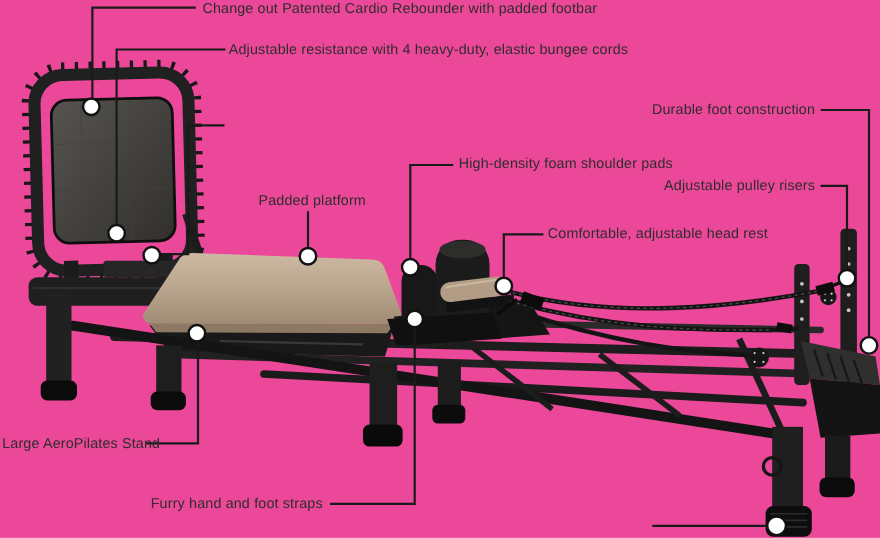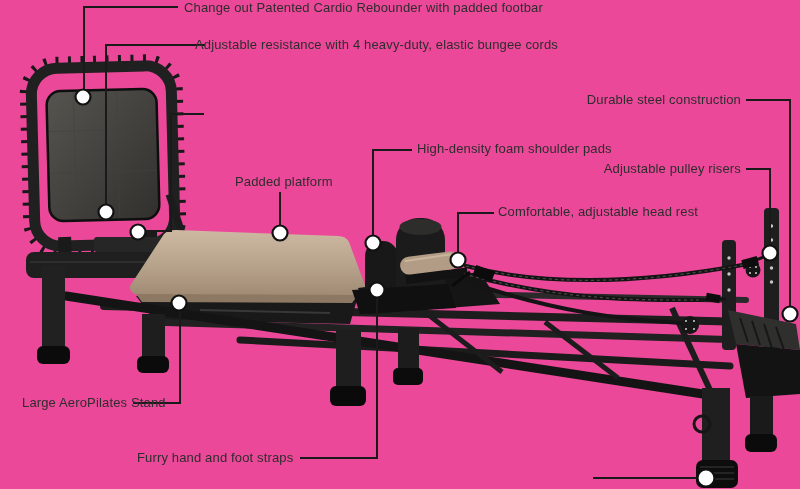--- a/index.html
+++ b/index.html
@@ -147,22 +147,22 @@
       <circle cx="458" cy="260" r="7.5"></circle>
       <circle cx="790" cy="314" r="7.5"></circle>
       <circle cx="770" cy="253" r="7.5"></circle>
       <circle cx="179" cy="303" r="7.5"></circle>
       <circle cx="377" cy="290" r="7.5"></circle>
       <circle cx="706" cy="478" r="8.5"></circle>
     </g>
   </svg>
 
   <div class="label" style="left:184px;top:1px;">Change out Patented Cardio Rebounder with padded footbar</div>
-  <div class="label" style="left:195px;top:38px;">Adjustable resistance with 4 heavy-duty, elastic bungee cords</div>
+  <div class="label" style="left:208px;top:38px;">Adjustable resistance with 4 heavy-duty, elastic bungee cords</div>
   <div class="label" style="left:235px;top:175px;">Padded platform</div>
   <div class="label" style="left:417px;top:142px;">High-density foam shoulder pads</div>
   <div class="label" style="left:498px;top:205px;text-align:center;">Comfortable, adjustable head rest</div>
-  <div class="label" style="right:59px;top:93px;">Durable steel construction</div>
+  <div class="label" style="right:59px;top:93px;">Durable foot construction</div>
   <div class="label" style="right:59px;top:162px;text-align:center;">Adjustable pulley risers</div>
-  <div class="label" style="left:2px;top:396px;margin-left:20px;">Large AeroPilates Stand</div>
+  <div class="label" style="left:2px;top:396px;">Large AeroPilates Stand</div>
   <div class="label" style="left:137px;top:451px;">Furry hand and foot straps</div>
 
 </div>
 
 </body></html>

